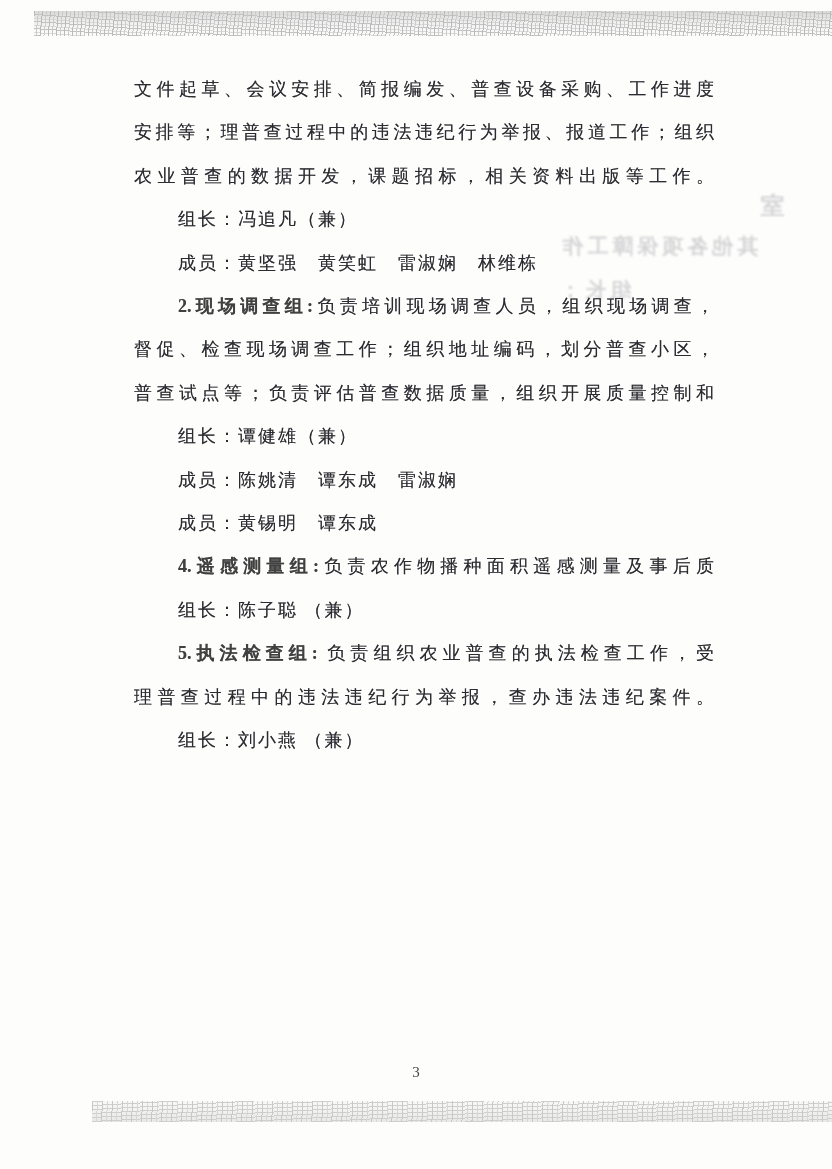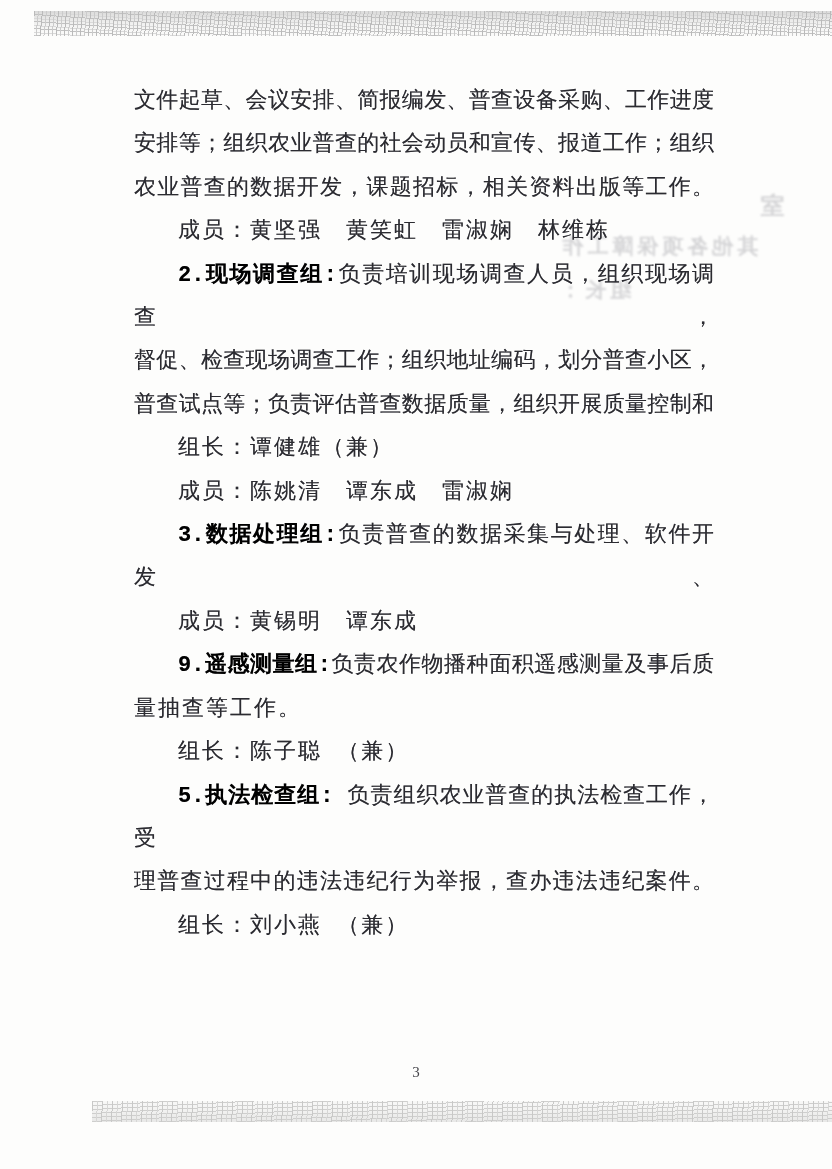--- a/index.html
+++ b/index.html
@@ -49,44 +49,43 @@
     font-size: 21px;
     letter-spacing: 4px;
     white-space: nowrap;
     font-weight: bold;
   }
 
   
   .doc {
     position: absolute;
     left: 134px;
-    top: 80px;
+    top: 68px;
     width: 580px;
-    font-size: 22px;
+    font-size: 18px;
     line-height: 43.4px;
     color: #2b2b31;
     text-shadow: 0 0 0.6px rgba(43,43,49,0.55);
-    font-family: Liberation Mono, monospace;
   }
   .ln {
     white-space: nowrap;
     letter-spacing: 2px;
   }
   .ln.jf {
     white-space: normal;
     letter-spacing: 0;
     text-align: justify;
     text-align-last: justify;
   }
   .ln.ind {
     text-indent: 44px;
   }
   .b {
     font-weight: bold;
-    color: #000000;
+    color: #404040;
   }
 
   .page-number {
     position: absolute;
     left: 0;
     top: 1064px;
     width: 832px;
     text-align: center;
     font-size: 15px;
     color: #45454b;
@@ -100,32 +99,31 @@
 
   <div class="noise noise-top"></div>
   <div class="noise noise-bottom"></div>
 
   <span class="bleed" style="left:558px; top:232px;">其他各项保障工作</span>
   <span class="bleed" style="left:556px; top:276px;">组长：</span>
   <span class="bleed" style="left:756px; top:190px; font-size:24px;">室</span>
 
   <div class="doc">
     <div class="ln jf"><span>文件起草、会议安排、简报编发、普查设备采购、工作进度</span></div>
-    <div class="ln jf"><span>安排等；组织农业普查的社会动员和宣传、报道工作；组织</span></div>
+    <div class="ln jf"><span>安排等；理普查过程中的违法违纪行为举报、报道工作；组织</span></div>
     <div class="ln jf"><span>农业普查的数据开发，课题招标，相关资料出版等工作。</span></div>
+    <div class="ln ind"><span>组长：冯追凡（兼）</span></div>
     <div class="ln ind"><span>成员：黄坚强　黄笑虹　雷淑娴　林维栋</span></div>
     <div class="ln ind jf"><span class="b">2.现场调查组:</span><span>负责培训现场调查人员，组织现场调查，</span></div>
     <div class="ln jf"><span>督促、检查现场调查工作；组织地址编码，划分普查小区，</span></div>
     <div class="ln jf"><span>普查试点等；负责评估普查数据质量，组织开展质量控制和</span></div>
     <div class="ln ind"><span>组长：谭健雄（兼）</span></div>
     <div class="ln ind"><span>成员：陈姚清　谭东成　雷淑娴</span></div>
-    <div class="ln ind jf"><span class="b">3.数据处理组:</span><span>负责普查的数据采集与处理、软件开发、</span></div>
     <div class="ln ind"><span>成员：黄锡明　谭东成</span></div>
-    <div class="ln ind jf"><span class="b">9.遥感测量组:</span><span>负责农作物播种面积遥感测量及事后质</span></div>
-    <div class="ln"><span>量抽查等工作。</span></div>
+    <div class="ln ind jf"><span class="b">4.遥感测量组:</span><span>负责农作物播种面积遥感测量及事后质</span></div>
     <div class="ln ind"><span>组长：陈子聪 （兼）</span></div>
     <div class="ln ind jf"><span class="b">5.执法检查组:</span><span> 负责组织农业普查的执法检查工作，受</span></div>
     <div class="ln jf"><span>理普查过程中的违法违纪行为举报，查办违法违纪案件。</span></div>
     <div class="ln ind"><span>组长：刘小燕 （兼）</span></div>
   </div>
 
   <div class="page-number">3</div>
 
 </div>
 

